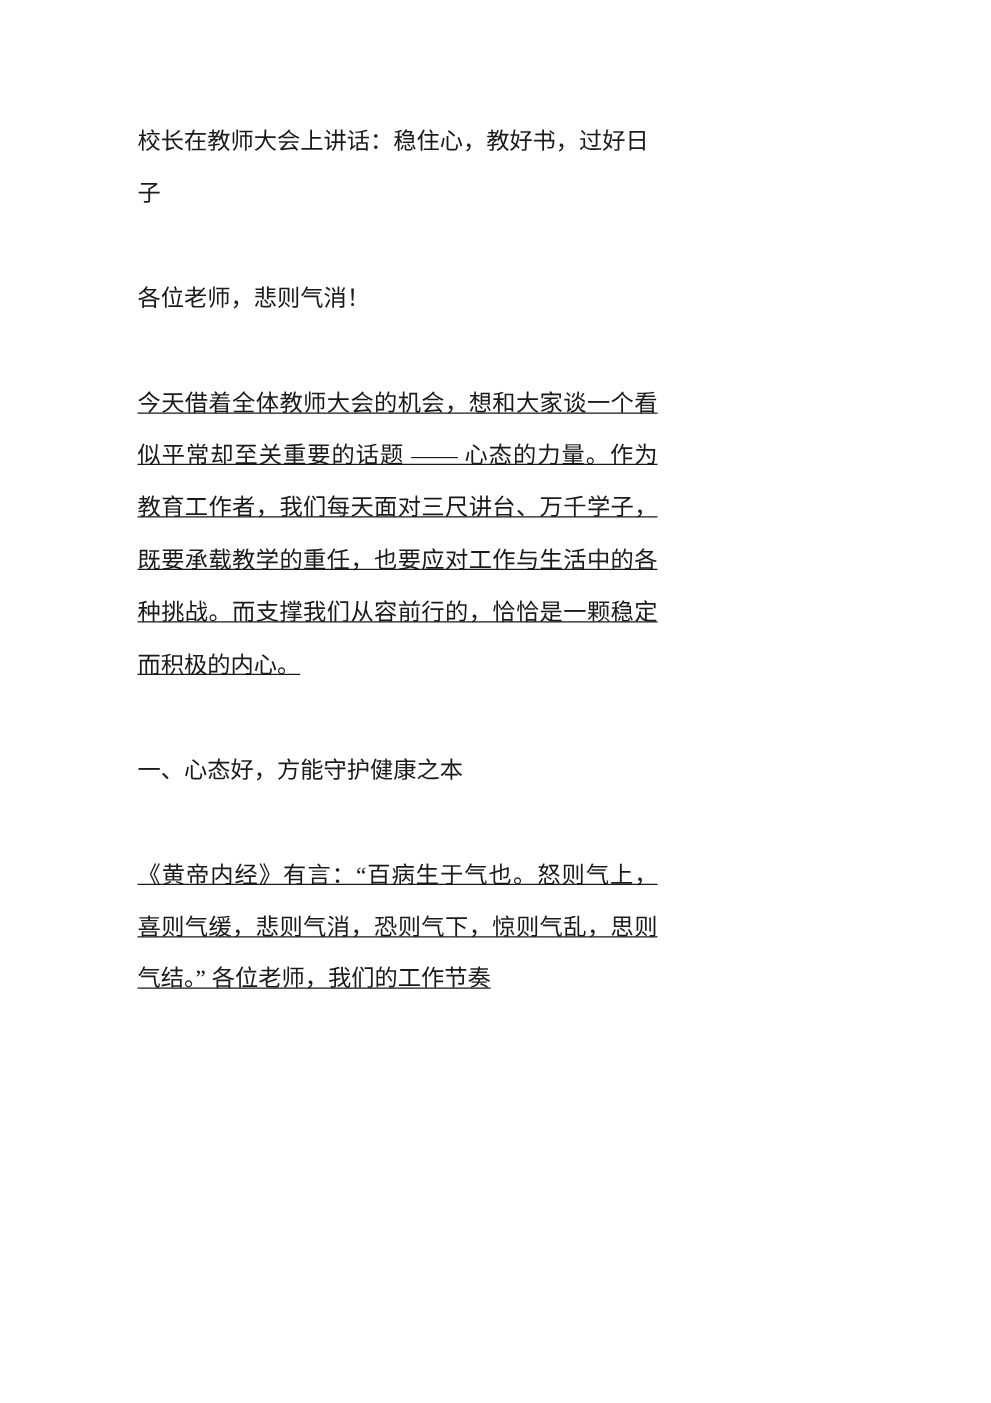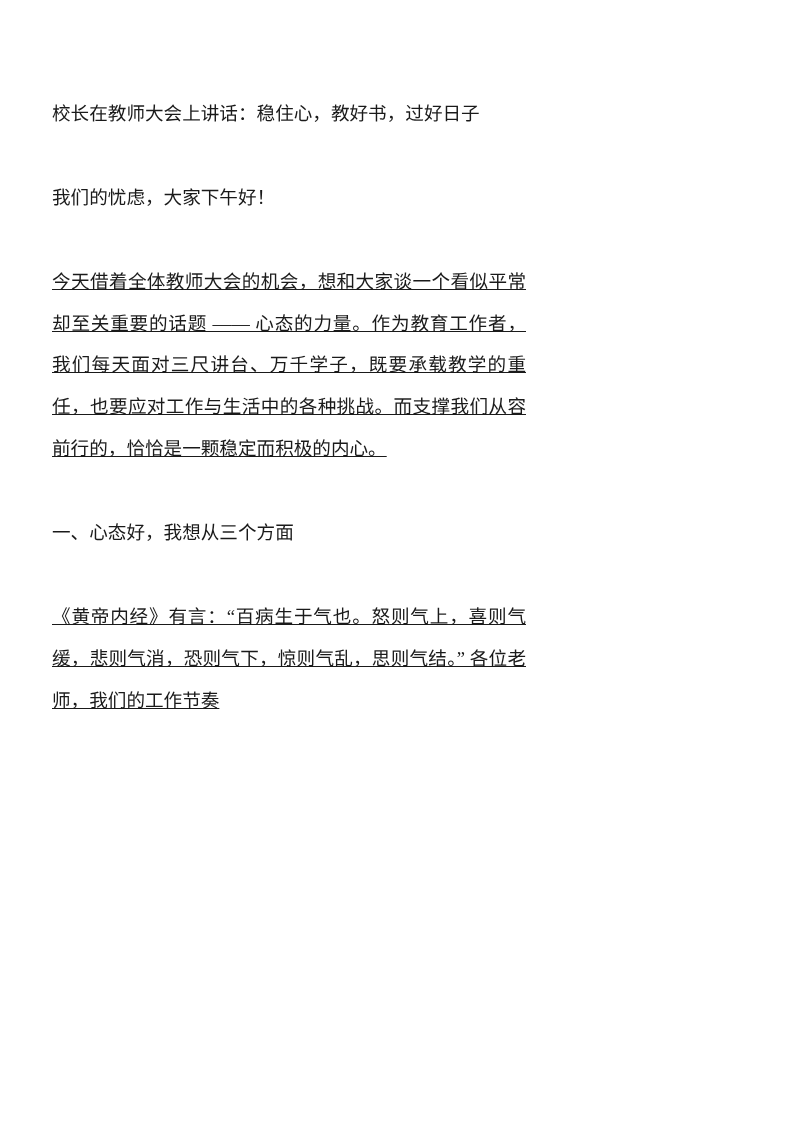--- a/index.html
+++ b/index.html
@@ -9,21 +9,21 @@
   }
   body {
     width: 793px;
     height: 1122px;
     overflow: hidden;
   }
   .doc-page {
     box-sizing: border-box;
     width: 642px;
     height: 1122px;
-    padding: 93px 116px 0 52px;
+    padding: 93px 116px 0 110px;
     background: #ffffff;
     color: #1a1a1a;
     font-family: "Liberation Serif", "DejaVu Serif", serif;
     font-size: 18.6px;
     line-height: 41.9px;
   }
   .para {
     margin: 0 0 41.9px 0;
     padding: 0;
     text-align: left;
@@ -36,22 +36,22 @@
     text-decoration: underline;
   }
 </style>
 </head>
 <body>
 
 <div class="doc-page">
 
   <p class="para">校长在教师大会上讲话：稳住心，教好书，过好日子</p>
 
-  <p class="para">我们的忧虑，大家下午好！</p>
+  <p class="para">各位老师，悲则气消！</p>
 
   <p class="para justified">今天借着全体教师大会的机会，想和大家谈一个看似平常却至关重要的话题 —— 心态的力量。作为教育工作者，我们每天面对三尺讲台、万千学子，既要承载教学的重任，也要应对工作与生活中的各种挑战。而支撑我们从容前行的，恰恰是一颗稳定而积极的内心。</p>
 
 
-  <p class="para">一、心态好，我想从三个方面</p>
+  <p class="para">一、心态好，方能守护健康之本</p>
 
   <p class="para justified">《黄帝内经》有言：“百病生于气也。怒则气上，喜则气缓，悲则气消，恐则气下，惊则气乱，思则气结。” 各位老师，我们的工作节奏</p>
 
 </div>
 
 </body></html>

